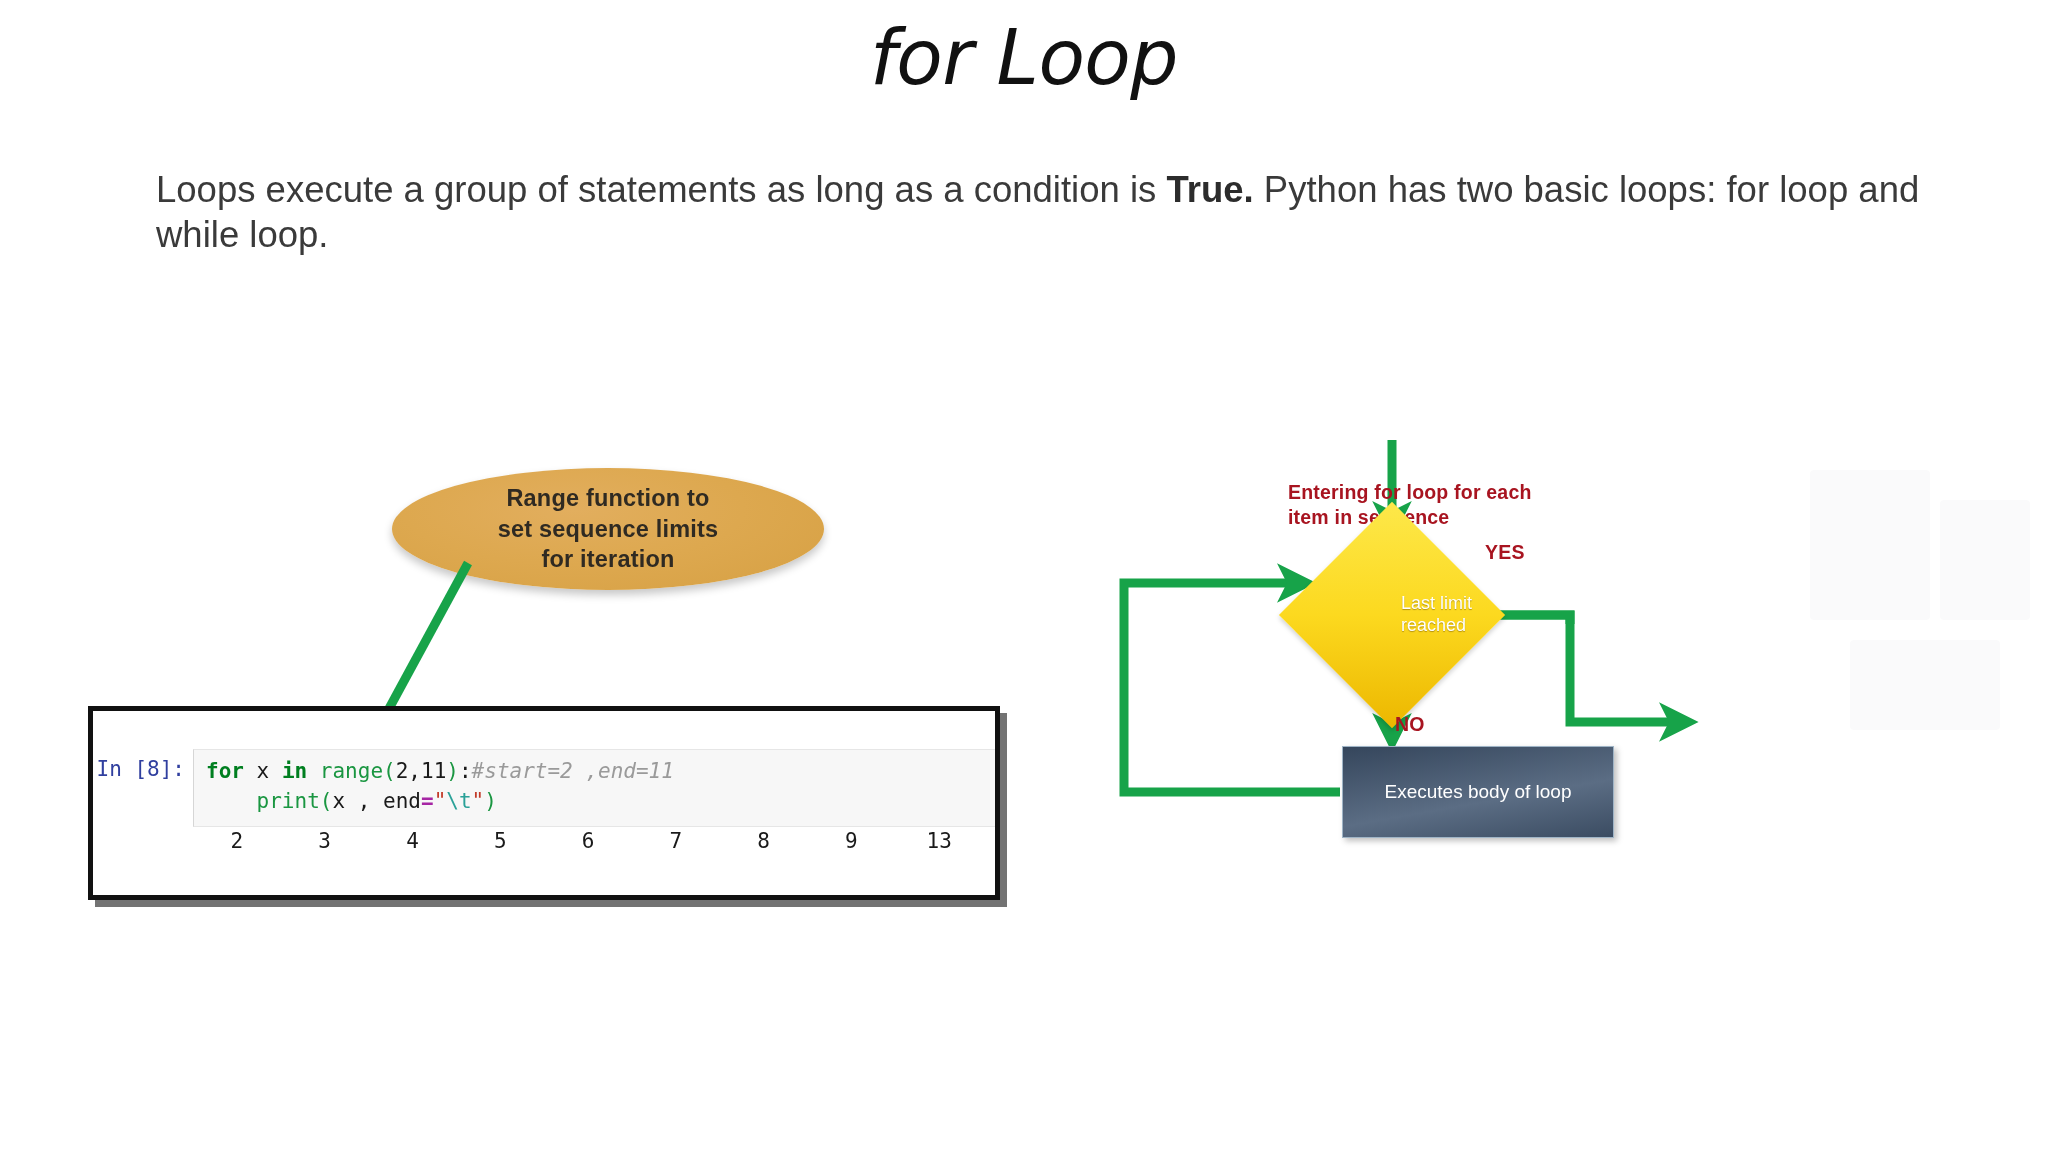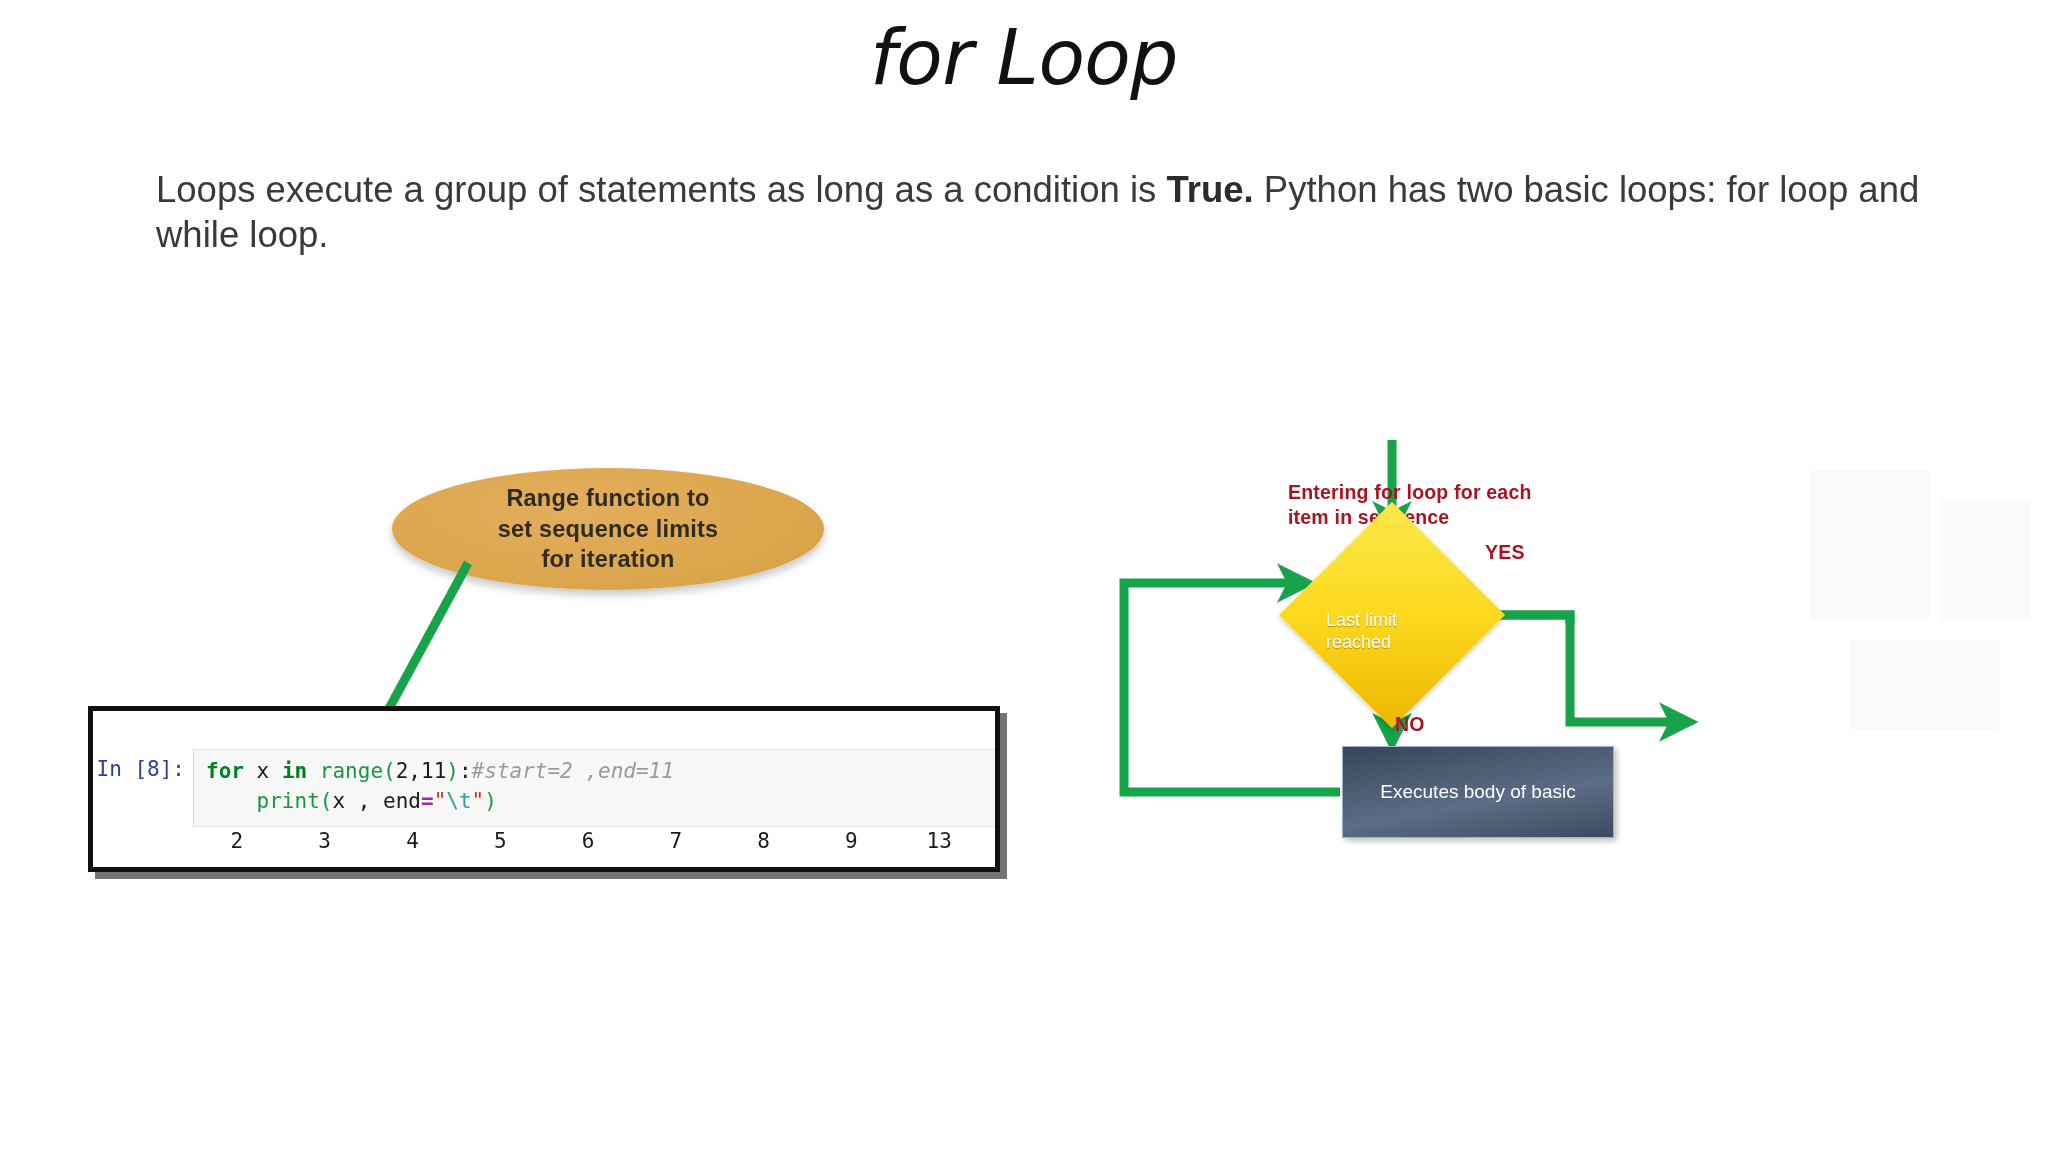--- a/index.html
+++ b/index.html
@@ -49,21 +49,21 @@
     line-height:1.30;
     color:#2f2a22;
     letter-spacing:0.2px;
   }
 
   
   .arrow-diag{position:absolute;left:300px;top:555px;width:320px;height:220px;}
 
   
   .codecell{
-    position:absolute;left:88px;top:706px;width:912px;height:166px;
+    position:absolute;left:88px;top:706px;width:912px;height:194px;
     background:#ffffff;
     border:5px solid #111111;
     box-sizing:border-box;
     box-shadow:7px 7px 0 rgba(0,0,0,0.55);
   }
   .code-row{
     position:absolute;left:0;top:38px;width:100%;
     display:flex;align-items:flex-start;
   }
   .in-prompt{
@@ -113,22 +113,22 @@
   .lbl-yes{left:385px;top:100px;}
   .lbl-no{left:295px;top:272px;}
 
   .diamond{
     position:absolute;left:212px;top:95px;width:160px;height:160px;
     background:linear-gradient(135deg,#fde84a 0%,#fcd91f 50%,#ecb700 100%);
     transform:rotate(45deg);
     box-shadow:2px 2px 5px rgba(0,0,0,0.18);
   }
   .diamond-label{
-    position:absolute;left:212px;top:112px;width:160px;height:160px;
-    display:flex;align-items:center;justify-content:flex-start;
+    position:absolute;left:212px;top:95px;width:160px;height:160px;
+    display:flex;align-items:center;justify-content:flex-end;
     color:#ffffff;font-size:18px;line-height:1.22;font-weight:400;
     text-shadow:0 1px 1px rgba(120,90,0,0.55);
     padding-left:14px;box-sizing:border-box;
     pointer-events:none;
   }
 
   .proc-box{
     position:absolute;
     color:#ffffff;font-size:19px;
     display:flex;align-items:center;justify-content:center;
@@ -232,16 +232,16 @@
     <div class="diamond-label">
       <div>
         <div>Last limit</div>
         <div>reached</div>
       </div>
     </div>
 
     <div class="note-red lbl-yes">YES</div>
     <div class="note-red lbl-no">NO</div>
 
-    <div class="proc-box box-body">Executes body of  basic</div>
+    <div class="proc-box box-body">Executes body of  loop</div>
   </div>
 
 </div>
 
 </body></html>

